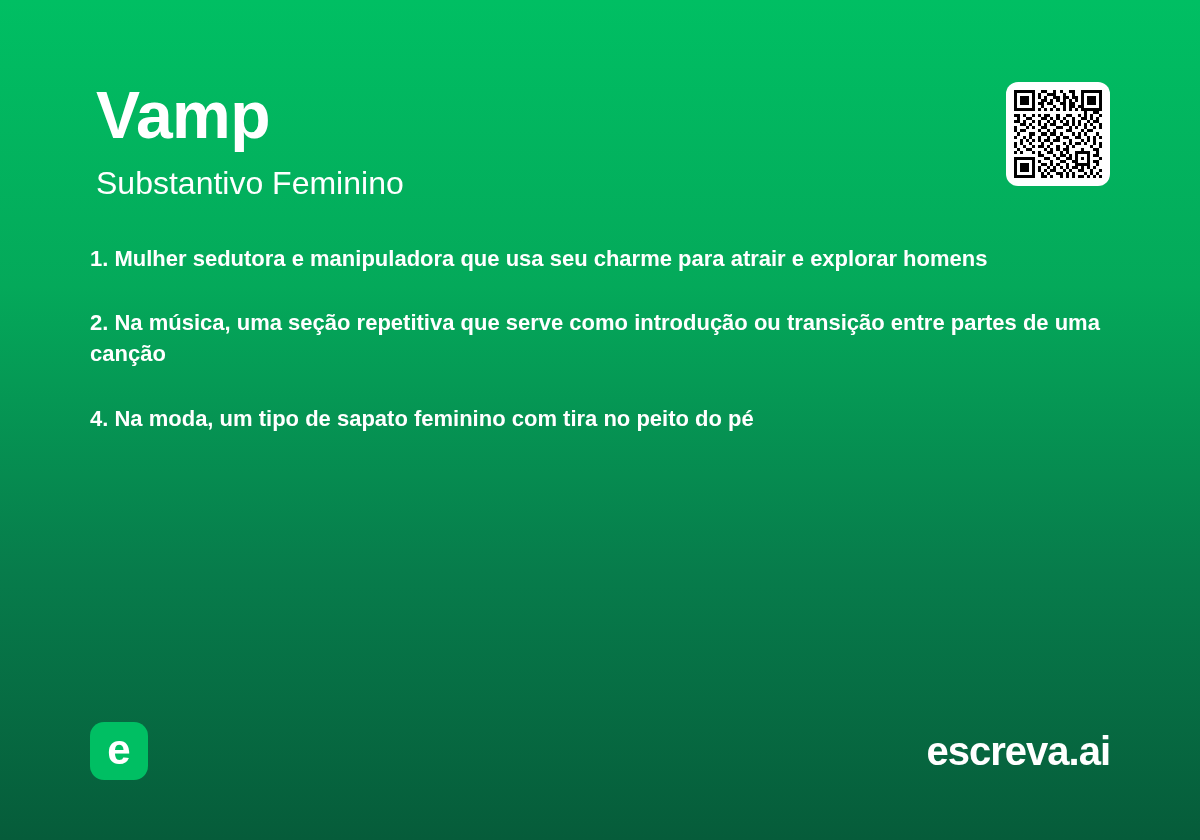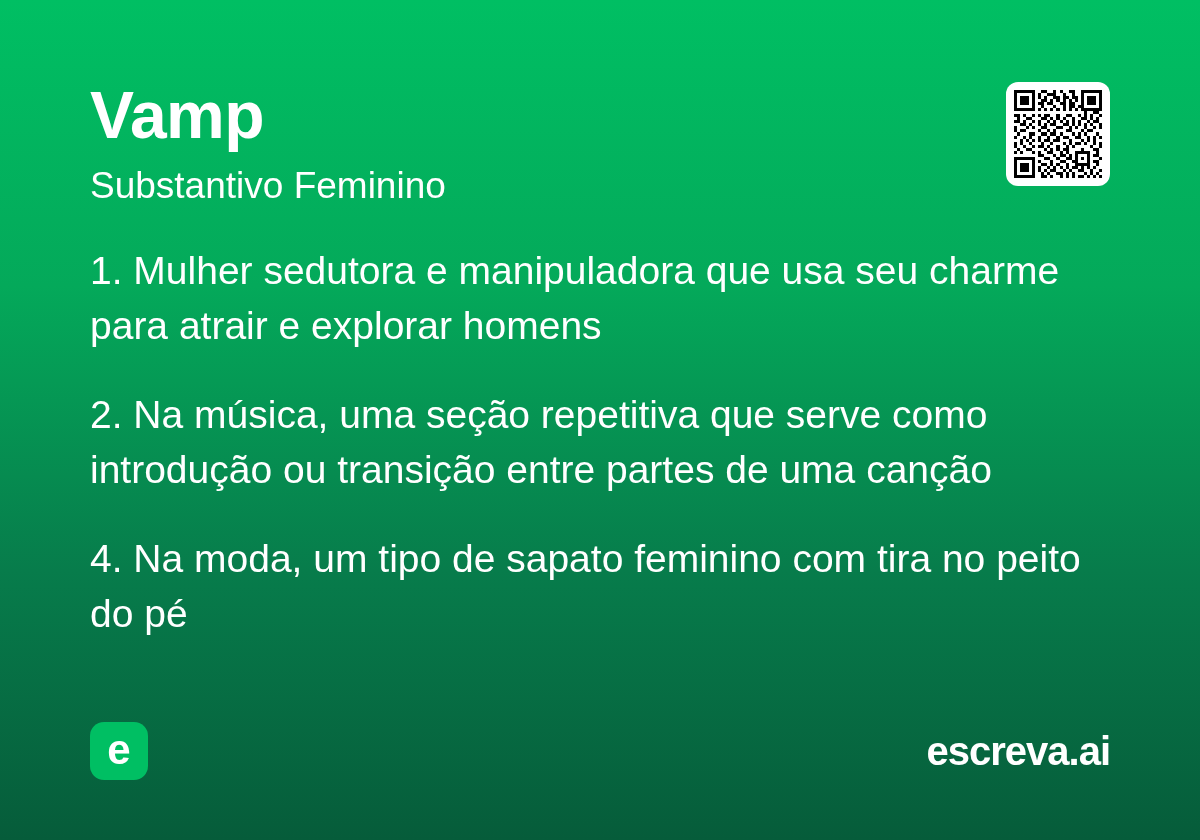--- a/index.html
+++ b/index.html
@@ -15,21 +15,21 @@
     overflow: hidden;
     background: linear-gradient(180deg, #00bf63 0%, #04a95a 34%, #077c4b 68%, #065c3a 100%);
     font-family: "Liberation Sans", sans-serif;
     color: #ffffff;
     box-sizing: border-box;
   }
 
   
   .header {
     position: absolute;
-    left: 90px;
+    left: 96px;
     top: 82px;
     right: 90px;
     display: flex;
     align-items: flex-start;
     justify-content: space-between;
   }
 
   .headings {
     display: block;
   }
@@ -37,21 +37,21 @@
   .word-title {
     font-size: 66px;
     font-weight: 700;
     line-height: 1.0;
     letter-spacing: -0.5px;
     margin: 0;
     color: #ffffff;
   }
 
   .word-class {
-    font-size: 37px;
+    font-size: 32px;
     font-weight: 400;
     line-height: 1.2;
     margin: 16px 0 0 0;
     color: #ffffff;
   }
 
   
   .qr-panel {
     width: 104px;
     height: 104px;
@@ -70,22 +70,22 @@
 
   
   .definitions {
     position: absolute;
     left: 90px;
     top: 243px;
     width: 1025px;
   }
 
   .definition {
-    font-size: 39px;
-    font-weight: 400;
+    font-size: 22px;
+    font-weight: 700;
     line-height: 1.42;
     margin: 0 0 33px 0;
     color: #ffffff;
   }
 
   .definition:last-child {
     margin-bottom: 16px;
   }
 
   

